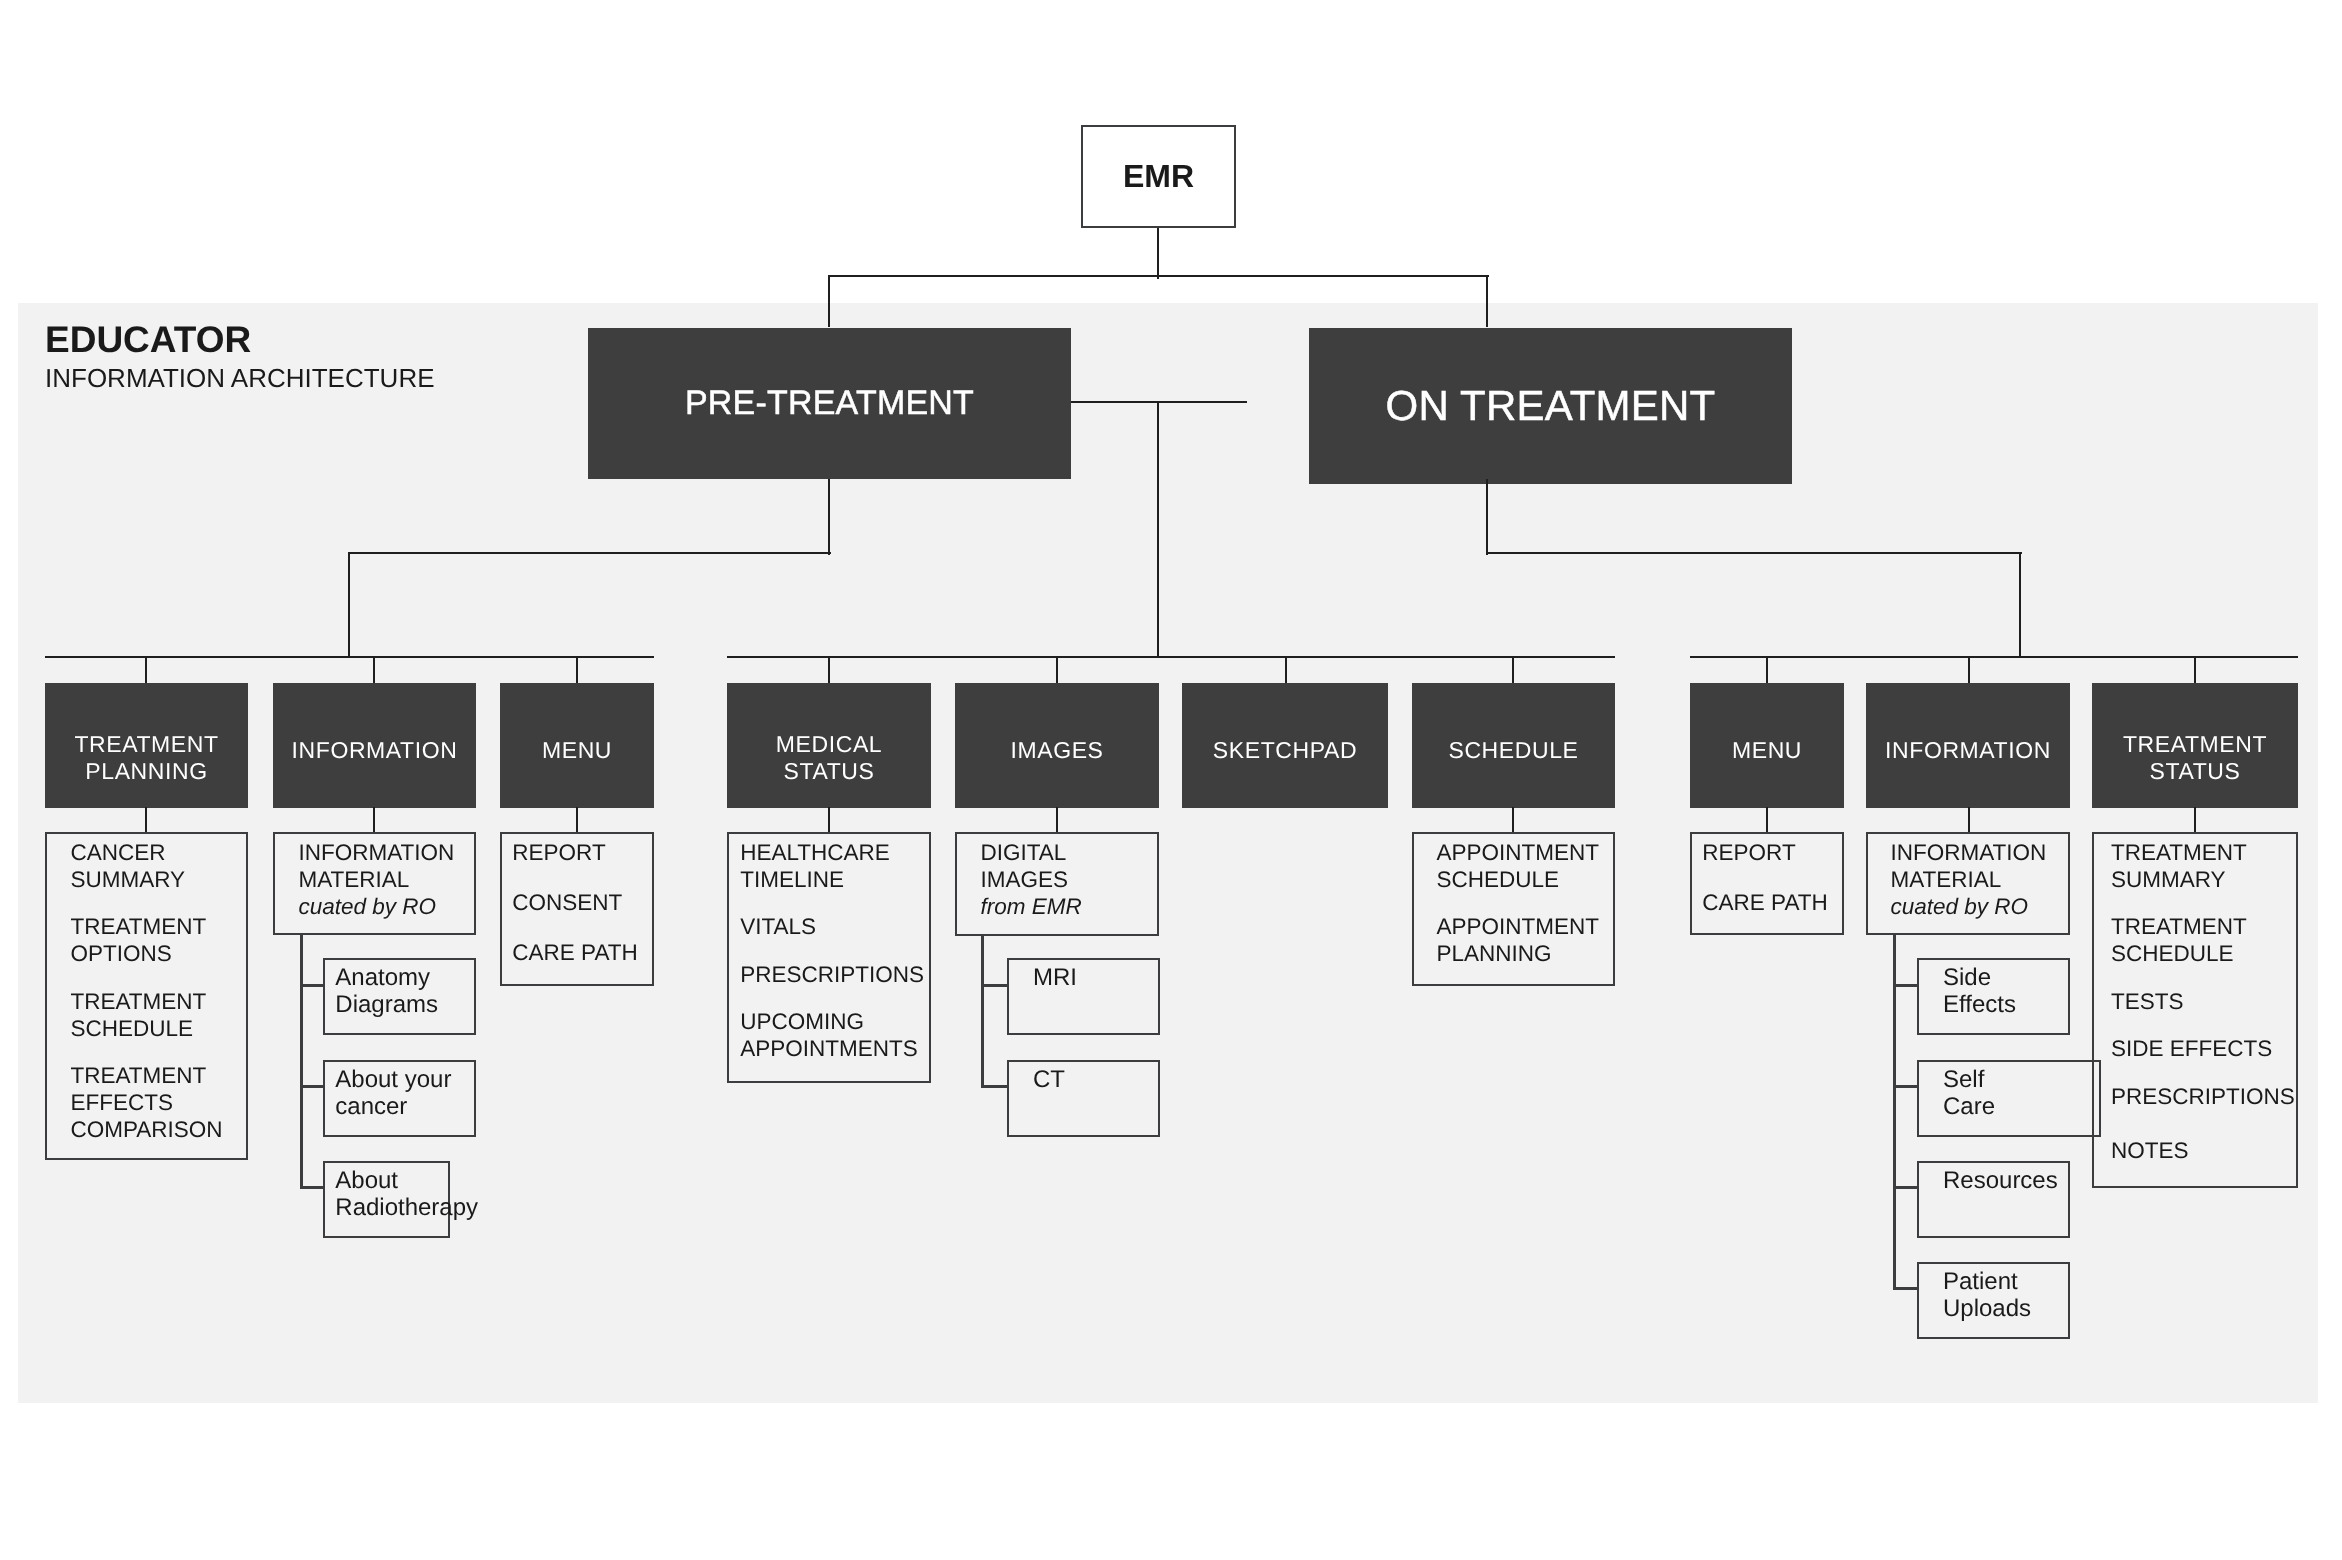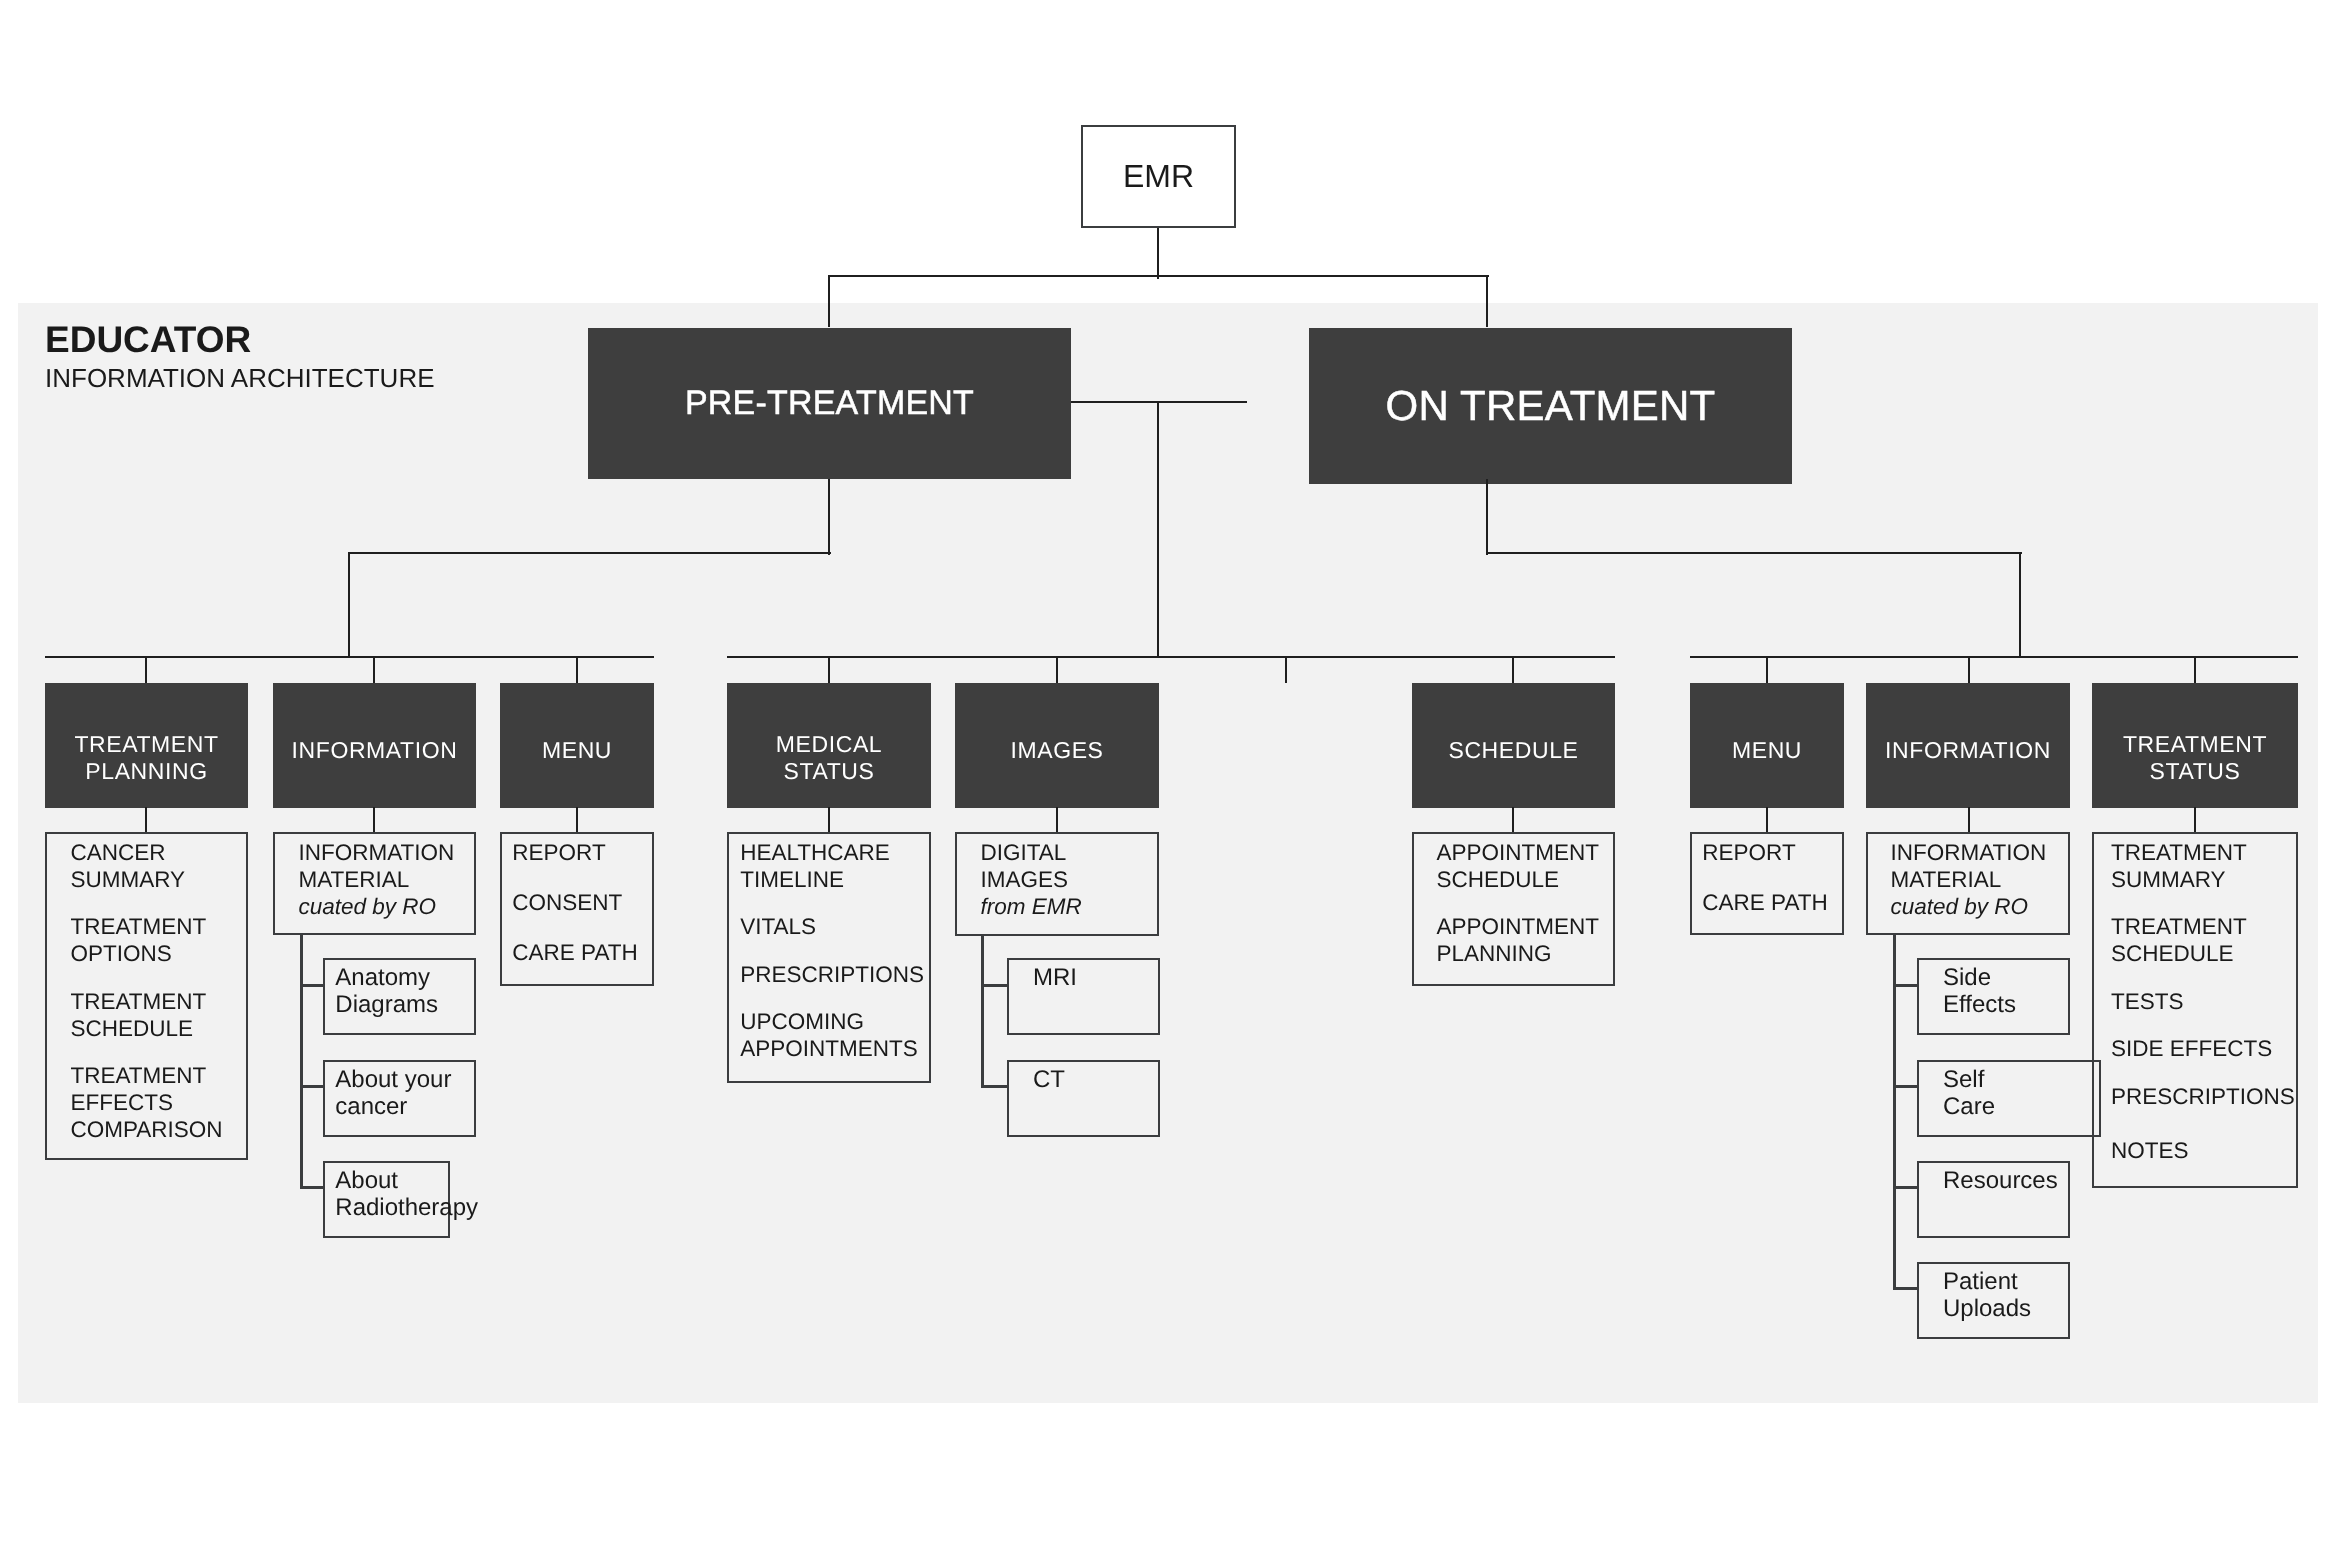--- a/index.html
+++ b/index.html
@@ -10,21 +10,21 @@
        will-change:transform;}
   #canvas{position:relative;width:2342px;height:1561px;}
   .panel{position:absolute;background:#f2f2f2;}
   .ln{position:absolute;background:#1f1f1f;}
   .ln.soft{background:#3b3d3f;}
   .box{position:absolute;box-sizing:border-box;}
   .dark{background:#3e3e3e;color:#fff;display:flex;align-items:center;
         justify-content:center;text-align:center;white-space:pre-line;}
   .outline{border:2.8px solid #3b3d3f;color:#1a1a1a;background:transparent;}
   .emrbox{border:2.8px solid #3b3d3f;color:#1a1a1a;display:flex;align-items:center;
-          justify-content:center;background:#fff;font-weight:normal;}
+          justify-content:center;background:#fff;font-weight:bold;}
   .hdr-title{position:absolute;font-family:Liberation Sans, sans-serif;font-weight:bold;
              color:#1a1a1a;white-space:nowrap;}
   .hdr-sub{position:absolute;color:#1a1a1a;white-space:nowrap;}
   .itemsbox{text-align:center;}
   .stack{display:inline-block;text-align:left;}
   .stack p{margin:0;white-space:pre;}
   .stack em{font-style:italic;}
   .childbox{text-align:left;white-space:pre;}
 </style>
 </head>
@@ -97,20 +97,21 @@
     <div class="ln" style="left:1056px;top:807px;width:2.4px;height:25px;"></div>
     <div class="box outline itemsbox" style="left:955px;top:832px;width:204px;height:104px;padding:4.7px 0 0 23.4px;font-size:22.5px;line-height:27px;text-align:left;"><div class="stack"><p><span>DIGITAL
 IMAGES</span>
 <em>from EMR</em></p></div></div>
     <div class="ln soft" style="left:981px;top:936px;width:2.8px;height:152px;"></div>
     <div class="ln soft" style="left:981px;top:984px;width:26px;height:2.8px;"></div>
     <div class="box outline childbox" style="left:1007px;top:958px;width:153px;height:77px;padding:3.7px 24px;font-size:24px;line-height:27px;">MRI</div>
     <div class="ln soft" style="left:981px;top:1085px;width:26px;height:2.8px;"></div>
     <div class="box outline childbox" style="left:1007px;top:1060px;width:153px;height:77px;padding:3.7px 24px;font-size:24px;line-height:27px;">CT</div>
     <div class="ln" style="left:1285px;top:656px;width:2.4px;height:27px;"></div>
+    <div class="box dark" style="left:1182px;top:683px;width:206px;height:125px;font-size:23px;letter-spacing:0.6px;line-height:27px;align-items:flex-start;padding-top:54px;">SKETCHPAD</div>
     <div class="ln" style="left:1512px;top:656px;width:2.4px;height:27px;"></div>
     <div class="box dark" style="left:1412px;top:683px;width:203px;height:125px;font-size:23px;letter-spacing:0.6px;line-height:27px;align-items:flex-start;padding-top:54px;">SCHEDULE</div>
     <div class="ln" style="left:1512px;top:807px;width:2.4px;height:25px;"></div>
     <div class="box outline itemsbox" style="left:1412px;top:832px;width:203px;height:154px;padding:4.7px 0 0 22.5px;font-size:22.5px;line-height:27px;text-align:left;"><div class="stack"><p>APPOINTMENT
 SCHEDULE</p><p style="margin-top:20.5px;">APPOINTMENT
 PLANNING</p></div></div>
     <div class="ln" style="left:1766px;top:656px;width:2.4px;height:27px;"></div>
     <div class="box dark" style="left:1690px;top:683px;width:154px;height:125px;font-size:23px;letter-spacing:0.6px;line-height:27px;align-items:flex-start;padding-top:54px;">MENU</div>
     <div class="ln" style="left:1766px;top:807px;width:2.4px;height:25px;"></div>
     <div class="box outline itemsbox" style="left:1690px;top:832px;width:154px;height:103px;padding:4.7px 0 0 10.3px;font-size:22.5px;line-height:27px;text-align:left;"><div class="stack"><p>REPORT</p><p style="margin-top:23px;">CARE PATH</p></div></div>

